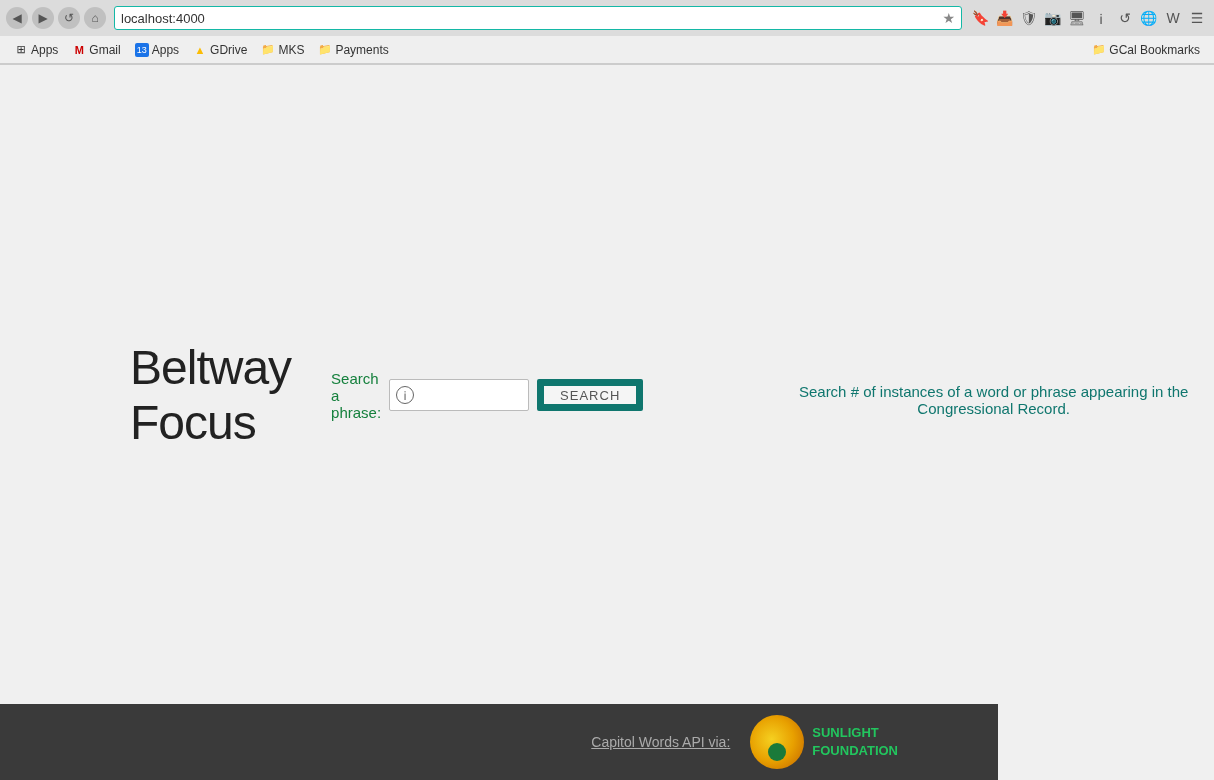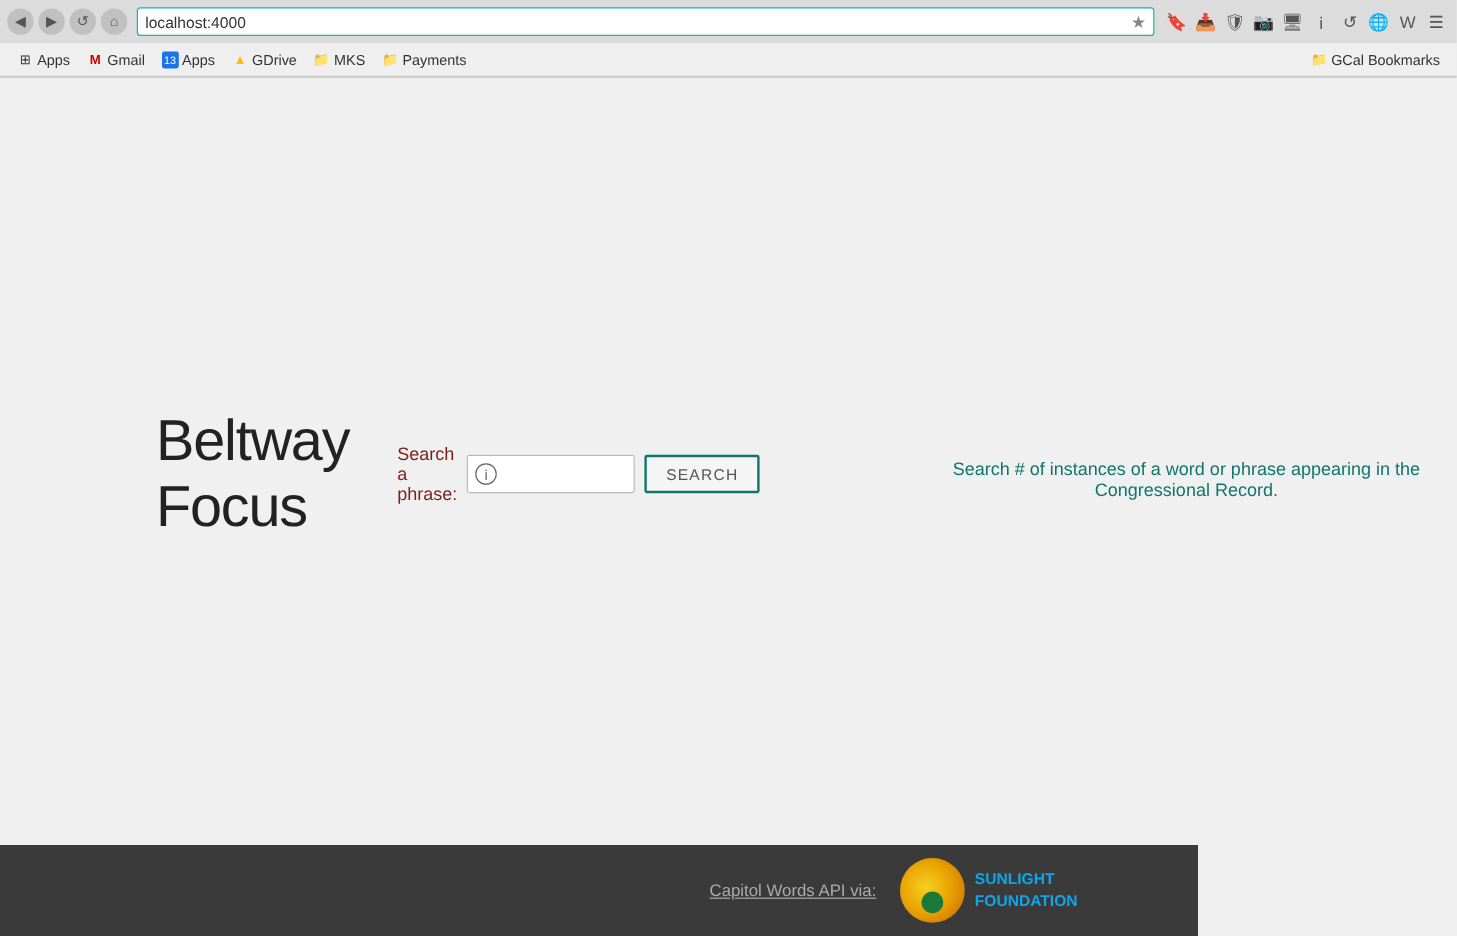--- a/index.html
+++ b/index.html
@@ -115,21 +115,21 @@
 
     .search-area {
       display: flex;
       align-items: center;
       gap: 8px;
       margin-left: auto;
     }
 
     .search-label {
       font-size: 15px;
-      color: #7f1d1d;
+      color: #15803d;
     }
 
     .search-input-wrap {
       display: flex;
       align-items: center;
       background: white;
       border: 1px solid #bbb;
       border-radius: 2px;
       height: 32px;
       padding: 0 6px;
@@ -150,21 +150,21 @@
       border: none; outline: none;
       flex: 1;
       font-size: 13px;
       background: transparent;
     }
 
     .search-button {
       height: 32px;
       padding: 0 16px;
       background: #f5f5f5;
-      border: 2px solid #0f766e;
+      border: 7px solid #0f766e;
       border-radius: 2px;
       font-size: 13px;
       color: #555;
       cursor: pointer;
       letter-spacing: 1px;
       font-weight: 500;
     }
 
     .subtitle {
       width: 100%;
@@ -214,21 +214,21 @@
       position: absolute;
       bottom: 8px;
       left: 50%;
       transform: translateX(-50%);
       width: 18px; height: 18px;
       background: #1a7a3a;
       border-radius: 50%;
     }
 
     .sunlight-text {
-      color: #0ea5e9;
+      color: #22c55e;
       font-size: 13px;
       font-weight: bold;
       line-height: 1.4;
     }
 
     
     .star-icon { color: #888; font-size: 14px; }
   </style>
 </head>
 <body>

